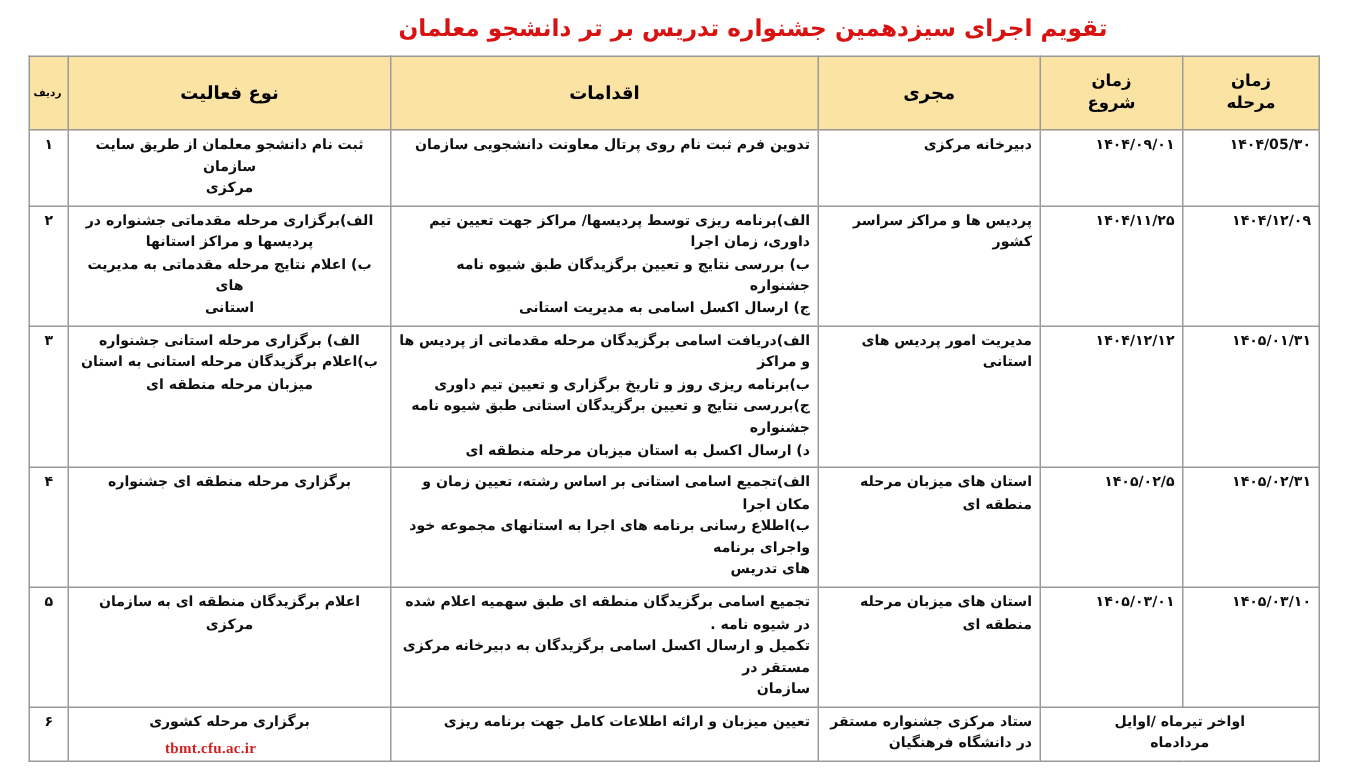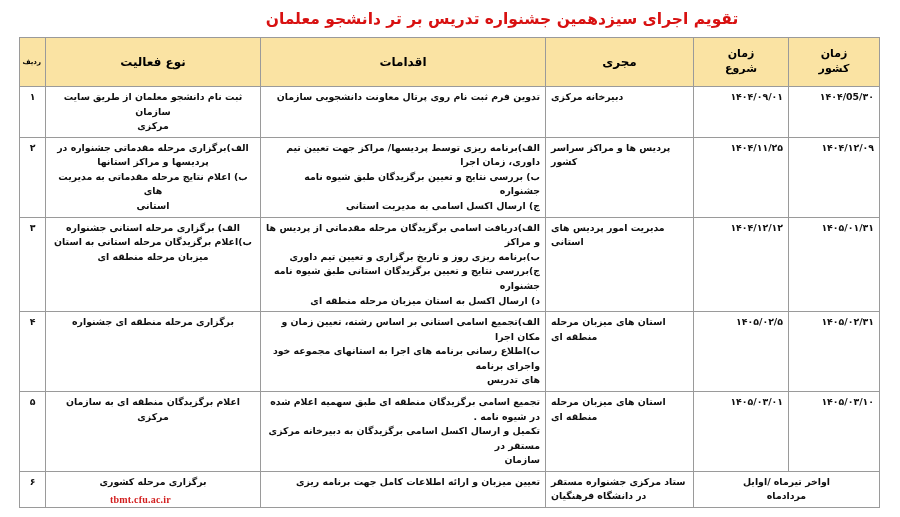--- a/index.html
+++ b/index.html
@@ -88,21 +88,21 @@
     padding-top: 5px;
   }
   td.cell-eqdam {
     text-align: right;
     font-size: 9.4px;
     line-height: 1.72;
     padding-top: 5px;
     padding-right: 6px;
   }
   td.cell-mojri {
-    text-align: left;
+    text-align: right;
     font-size: 9.8px;
     line-height: 1.6;
     padding-top: 5px;
   }
   td.cell-date {
     font-size: 9.8px;
     padding-top: 5px;
     white-space: nowrap;
   }
   td.cell-date-merged {
@@ -156,21 +156,21 @@
           <col class="c-shoroo">
           <col class="c-mojri">
           <col class="c-eqdam">
           <col class="c-noe">
           <col class="c-radif">
       </colgroup>
       <thead>
         <tr>
           <th class="h-zaman">
             <span>زمان</span><br>
-            <span>کشور</span>
+            <span>مرحله</span>
           </th>
           <th class="h-zaman">
             <span>زمان</span><br>
             <span>شروع</span>
           </th>
           <th>مجری</th>
           <th>اقدامات</th>
           <th>نوع فعالیت</th>
           <th class="h-radif">ردیف</th>
         </tr>

